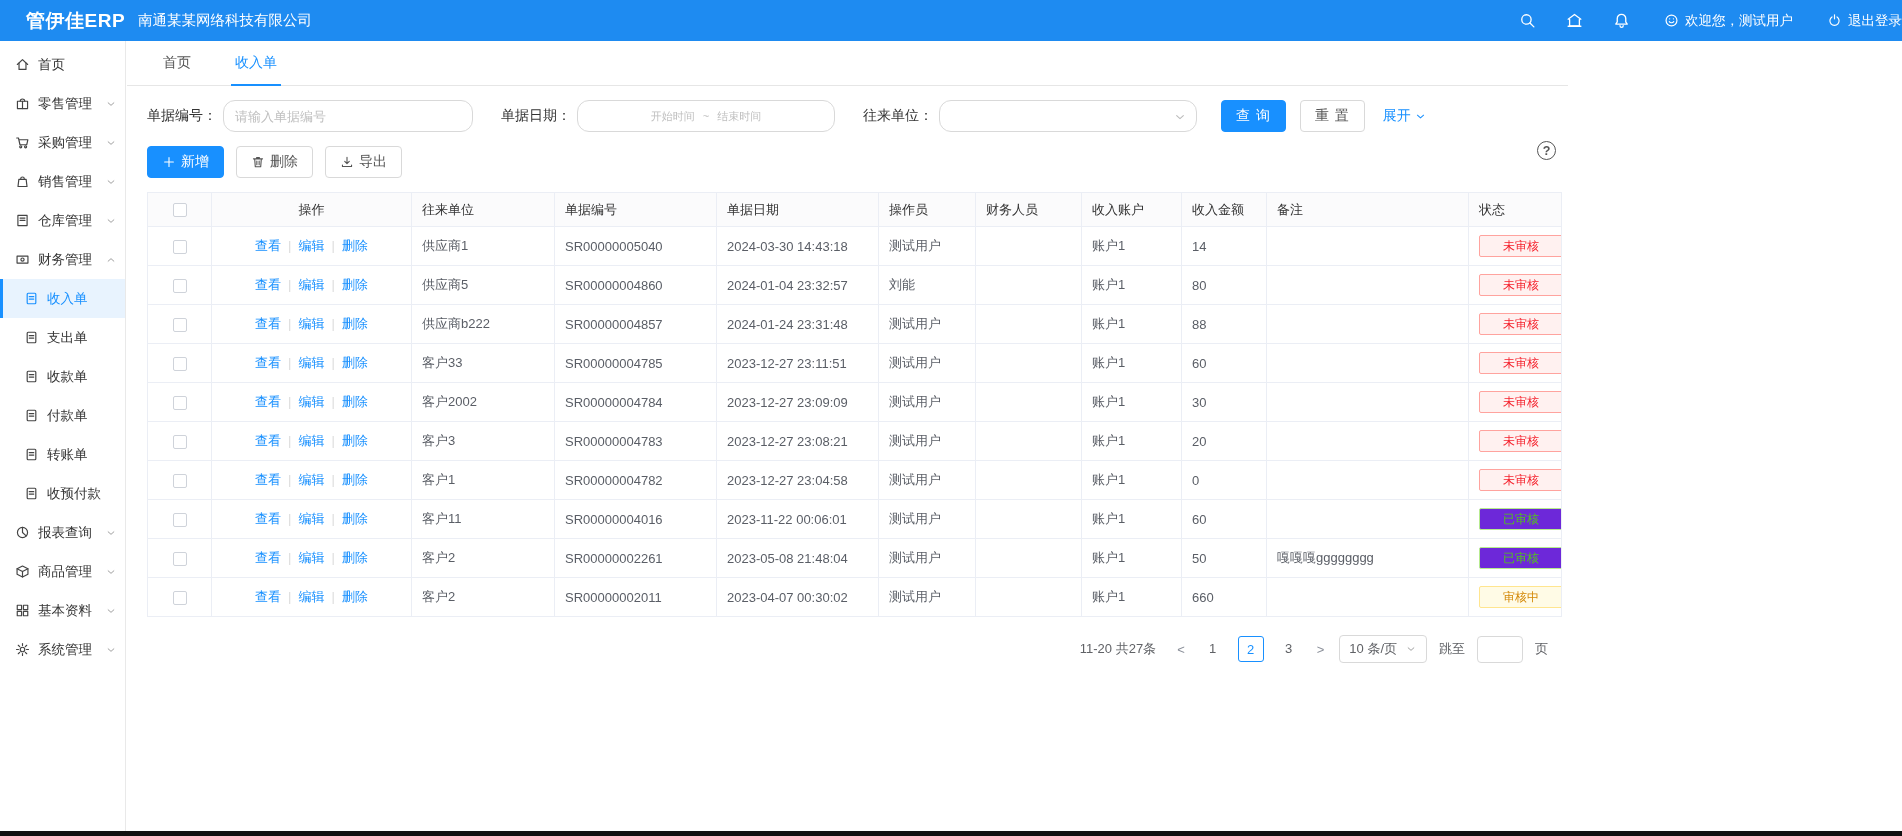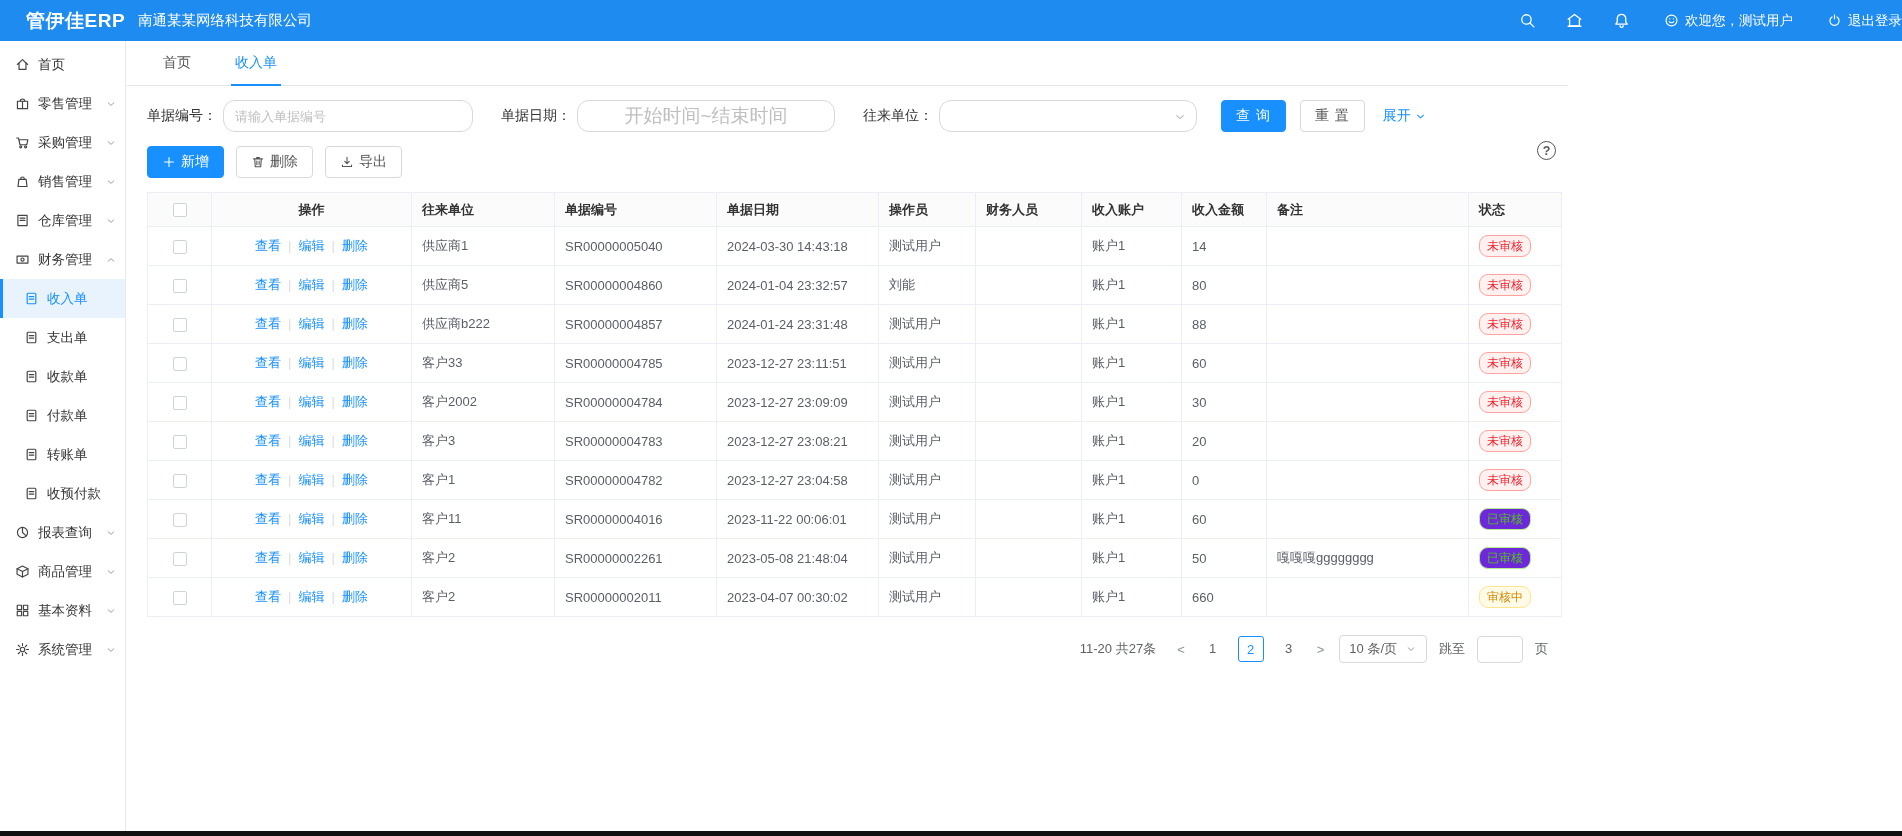--- a/index.html
+++ b/index.html
@@ -40,49 +40,49 @@
 
   .inner { padding:0 20px; }
 
   
   .filters { display:flex; align-items:center; margin-top:14px; }
   .flabel { color:#333; white-space:nowrap; }
   .ml { margin-left:28px; }
   .input, .daterange, .select { height:32px; border:1px solid #d9d9d9; border-radius:12px; background:#fff; font-family:inherit; }
   .input { width:250px; margin-left:6px; padding:0 11px; font-size:13px; color:#333; outline:none; }
   .input::placeholder { color:#bfbfbf; }
-  .daterange { width:258px; margin-left:6px; display:flex; align-items:center; justify-content:center; gap:0; font-size:19px; color:#bfbfbf; cursor:pointer; }
+  .daterange { width:258px; margin-left:6px; display:flex; align-items:center; justify-content:center; gap:8px; font-size:11px; color:#bfbfbf; cursor:pointer; }
   .select { width:258px; margin-left:6px; position:relative; cursor:pointer; }
   .sel-chev { position:absolute; right:9px; top:9px; color:#bbb; }
   .sel-chev .ic { width:14px; height:14px; }
   .btn { height:32px; border-radius:4px; font-size:14px; cursor:pointer; border:1px solid #d9d9d9; background:#fff; color:#555; display:inline-flex; align-items:center; gap:5px; padding:0 14px; font-family:inherit; white-space:nowrap; }
   .btn.primary { background:#1890ff; border-color:#1890ff; color:#fff; }
   .btn-search { margin-left:24px; letter-spacing:1px; }
   .btn-reset { margin-left:14px; letter-spacing:1px; }
   .expand { margin-left:18px; color:#1890ff; display:inline-flex; align-items:center; gap:3px; font-size:14px; cursor:pointer; text-decoration:none; }
   .expand .ic { width:13px; height:13px; }
 
   
   .toolbar-row { display:flex; align-items:center; margin-top:14px; gap:12px; }
   .bi { display:inline-flex; }
   .bi .ic { width:14px; height:14px; }
   .help-circle { position:absolute; right:12px; top:100px; width:19px; height:19px; border:1.6px solid #555; border-radius:50%; color:#555; font-size:12.5px; font-weight:bold; display:flex; align-items:center; justify-content:center; cursor:pointer; }
 
   
   .table-wrap { margin-top:14px; }
   table { width:1414px; border-collapse:collapse; table-layout:fixed; font-size:13px; }
   th, td { border:1px solid #ebeef5; height:39px; padding:0 10px; text-align:left; white-space:nowrap; overflow:hidden; }
-  thead th { height:34px; background:#fbfbfc; color:#333; font-weight:bold; }
+  thead th { height:34px; background:#fbfbfc; color:#333; font-weight:normal; }
   td { color:#5a5e66; }
   .c-check { text-align:center; padding:0; }
   .checkbox { display:inline-block; width:14px; height:14px; border:1px solid #cfd3da; border-radius:2px; background:#fff; vertical-align:middle; cursor:pointer; }
   .c-ops { text-align:center; }
   .op { color:#1890ff; text-decoration:none; cursor:pointer; }
   .opsep { color:#dcdcdc; margin:0 7px; }
-  .badge { display:inline-block; height:22px; line-height:20px; padding:0 7px; border-radius:9px; font-size:12px; border:1px solid transparent; }
+  .badge { display:inline-block; height:22px; line-height:20px; padding:0 23px; border-radius:2px; font-size:12px; border:1px solid transparent; }
   .b-unreviewed { color:#f5222d; background:#fff1f0; border-color:#ffa39e; }
   .b-reviewed { color:#52c41a; background:#6d28d9; border-color:#b7eb8f; }
   .b-reviewing { color:#d48806; background:#fffbe6; border-color:#ffe58f; }
 
   
   .pagination { display:flex; align-items:center; justify-content:flex-end; margin-top:18px; font-size:13px; color:#606266; gap:12px; }
   .pg-total { margin-right:6px; }
   .pg-arrow { color:#8a8f99; padding:0 3px; cursor:pointer; font-size:13px; }
   .pg-num { min-width:26px; height:26px; line-height:26px; text-align:center; border-radius:3px; cursor:pointer; }
   .pg-num.current { border:1px solid #1890ff; color:#1890ff; }

